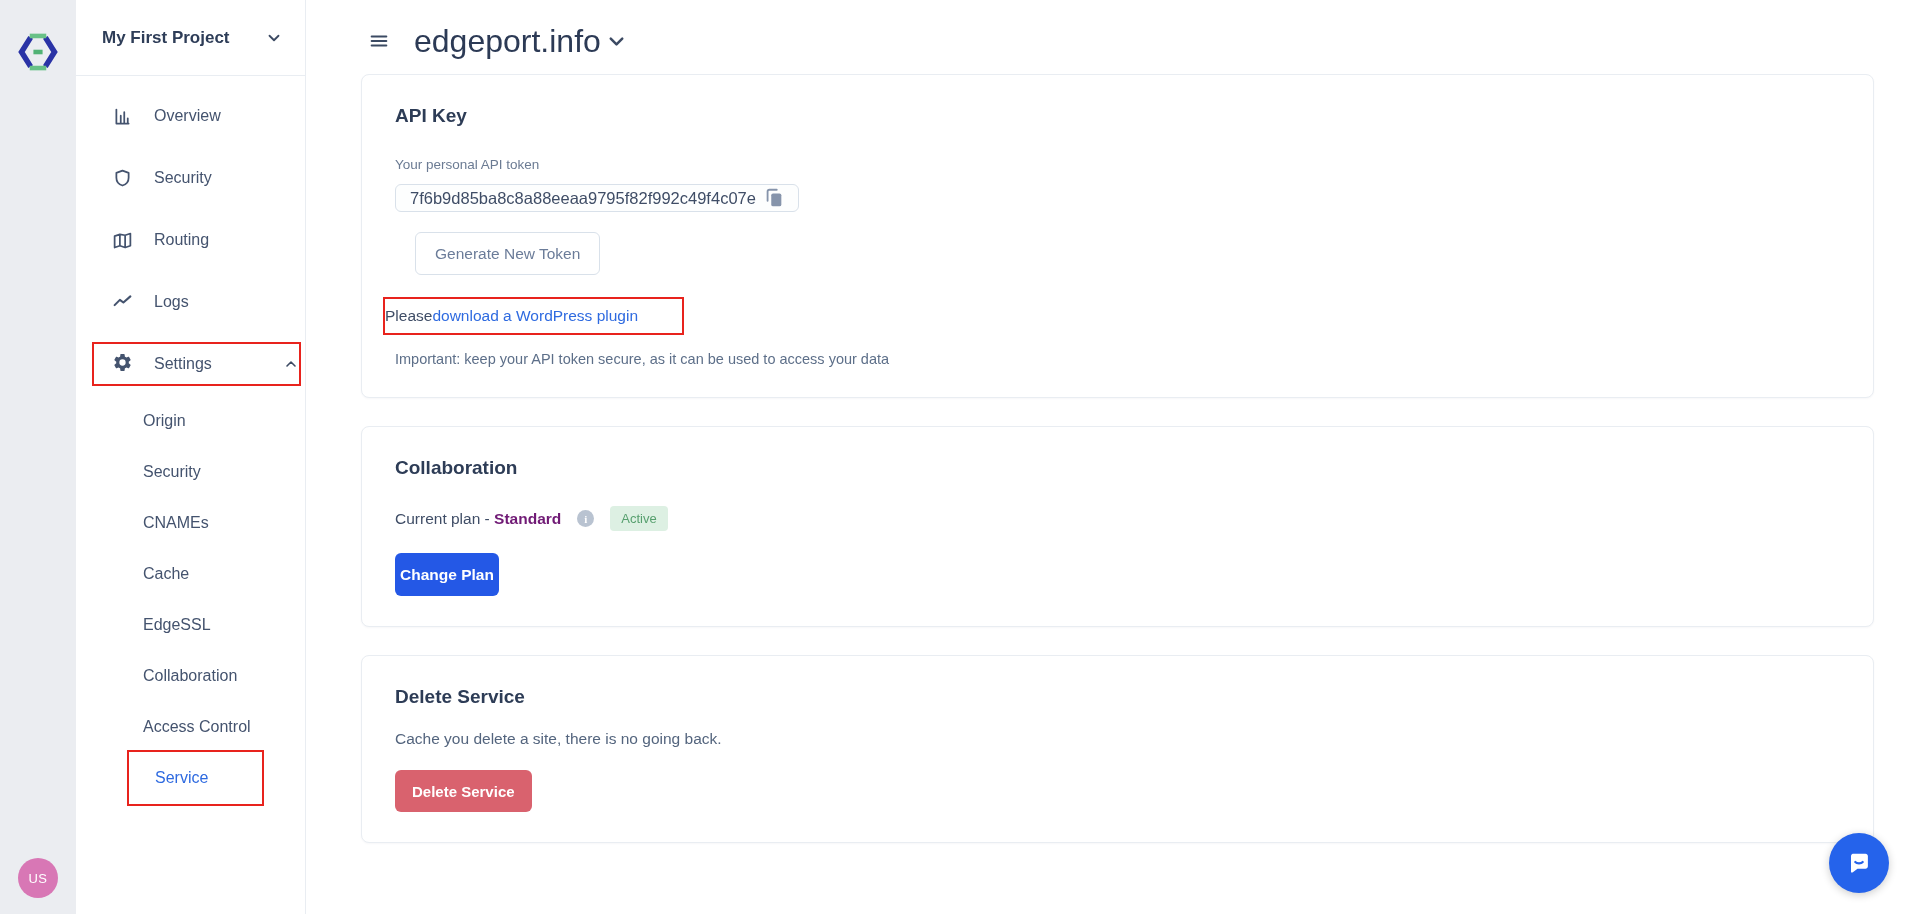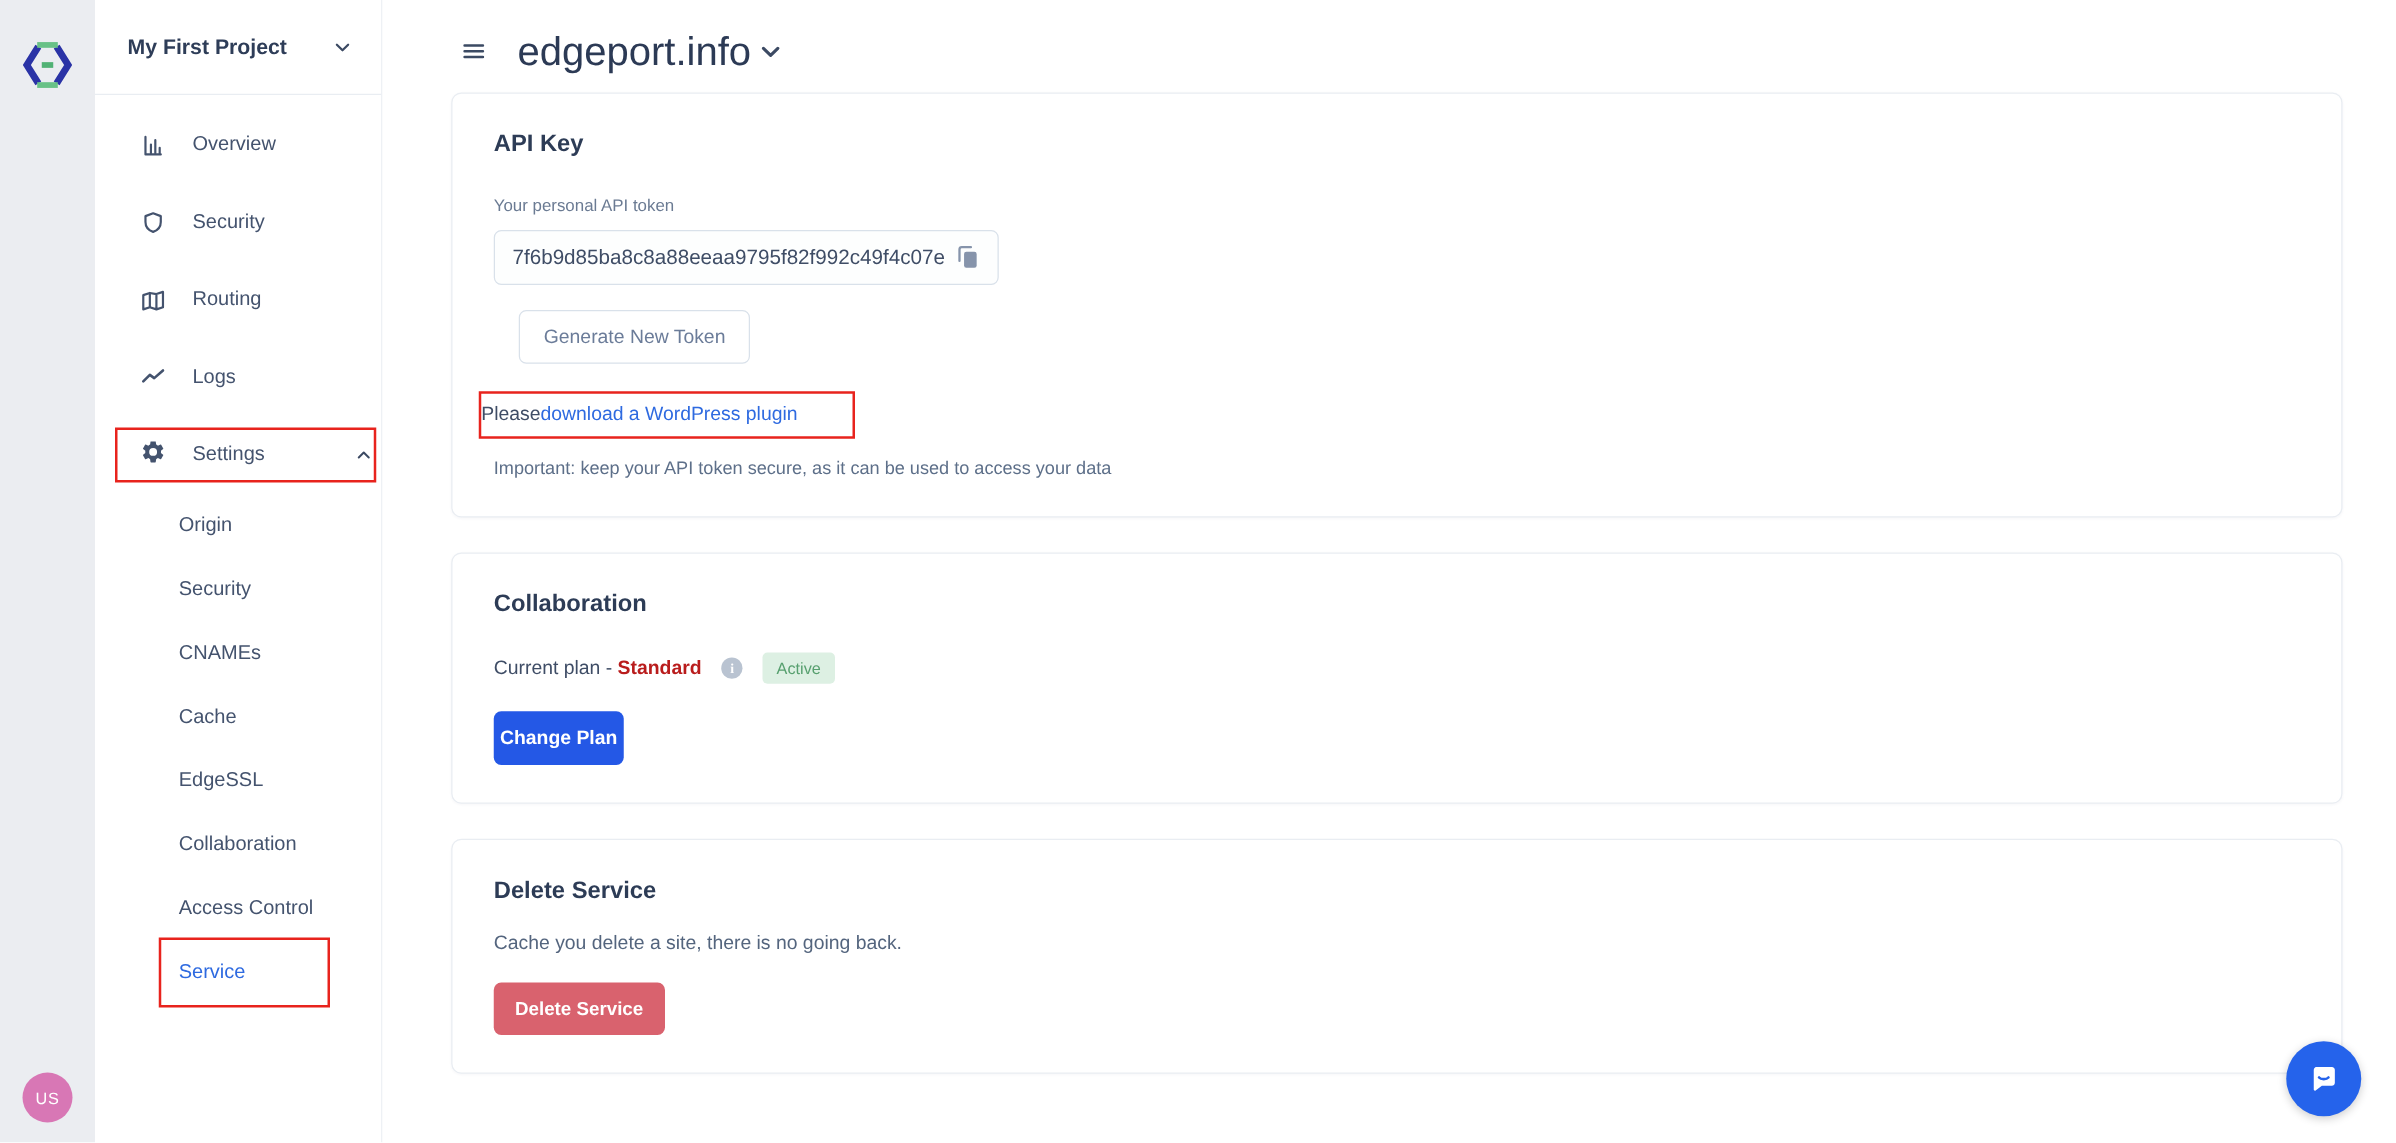--- a/index.html
+++ b/index.html
@@ -61,21 +61,21 @@
   }
   .settings-box .spacer { flex:1; }
   .sub-item {
     height:51px; display:flex; align-items:center;
     padding-left:67px; font-size:16px; color:#44536e; cursor:pointer;
   }
   .sub-item-service { height:51px; display:flex; align-items:center; padding-left:51px; }
   .service-box {
     width:137px; height:56px;
     border:2px solid #e8231d;
-    display:flex; align-items:center; padding-left:14px;
+    display:flex; align-items:center; padding-left:26px;
     font-size:16px; color:#2e6ae0; cursor:pointer;
   }
 
   
   .main { flex:1; height:100%; background:#ffffff; position:relative; overflow:hidden; }
   .main-header {
     display:flex; align-items:center; gap:24px;
     padding:20px 0 6px 62px; height:68px;
   }
   .menu-icon { width:22px; height:22px; color:#3b4a63; cursor:pointer; display:flex; }
@@ -88,21 +88,21 @@
     border:1px solid #e9edf2;
     border-radius:8px;
     box-shadow:0 1px 2px rgba(40,60,90,.04);
     padding:30px 33px 30px 33px;
   }
   .card-title { font-size:19px; font-weight:600; color:#2d3c56; }
 
   
   .token-label { margin-top:30px; font-size:13.5px; color:#6b7b93; }
   .token-box {
-    margin-top:12px; width:404px; height:44px;
+    margin-top:12px; width:404px; height:28px;
     border:1px solid #d9e1ea; border-radius:6px;
     background:#fdfefe;
     display:flex; align-items:center; justify-content:space-between;
     padding:0 13px 0 14px; cursor:text;
   }
   .token-value { font-size:16.5px; color:#3f4d66; white-space:nowrap; }
   .copy-btn { width:22px; height:22px; display:flex; cursor:pointer; flex:none; }
   .btn-secondary {
     margin-top:20px; height:43px; padding:0 19px;
     background:#ffffff; border:1px solid #d9e1ea; border-radius:6px;
@@ -115,21 +115,21 @@
     border:2px solid #e8231d;
     padding:8px 44px 8px 0;
     font-size:15.5px; color:#3f4d66; white-space:nowrap;
   }
   .plugin-link { color:#2e6ae0; cursor:pointer; text-decoration:none; }
   .note { margin-top:16px; font-size:14.5px; color:#5d6f89; }
 
   
   .plan-row { margin-top:27px; display:flex; align-items:center; gap:16px; }
   .plan-text { font-size:15.5px; color:#3f4d66; }
-  .plan-text b { color:#b91c1c; font-weight:700; }
+  .plan-text b { color:#701a75; font-weight:700; }
   .info-dot {
     width:17px; height:17px; border-radius:50%;
     background:#b9c3d1; color:#ffffff;
     display:flex; align-items:center; justify-content:center;
     font-size:11px; font-weight:700; font-family:"Liberation Serif",serif;
     cursor:pointer;
   }
   .badge {
     background:#ddf0e3; color:#57a06f;
     font-size:13px; padding:5px 11px; border-radius:4px;

